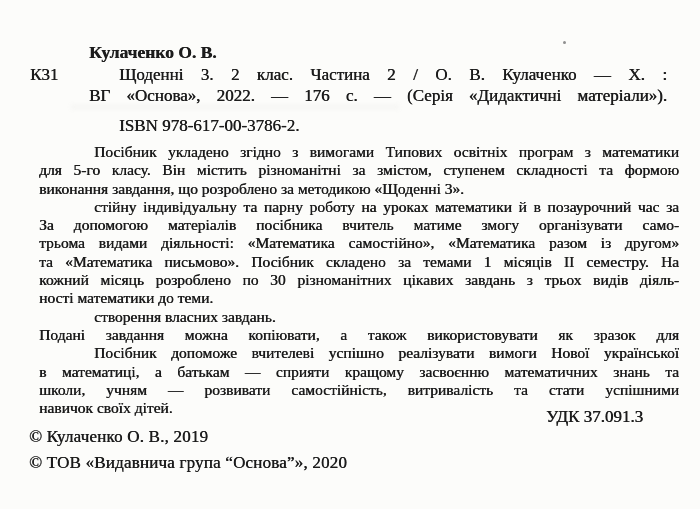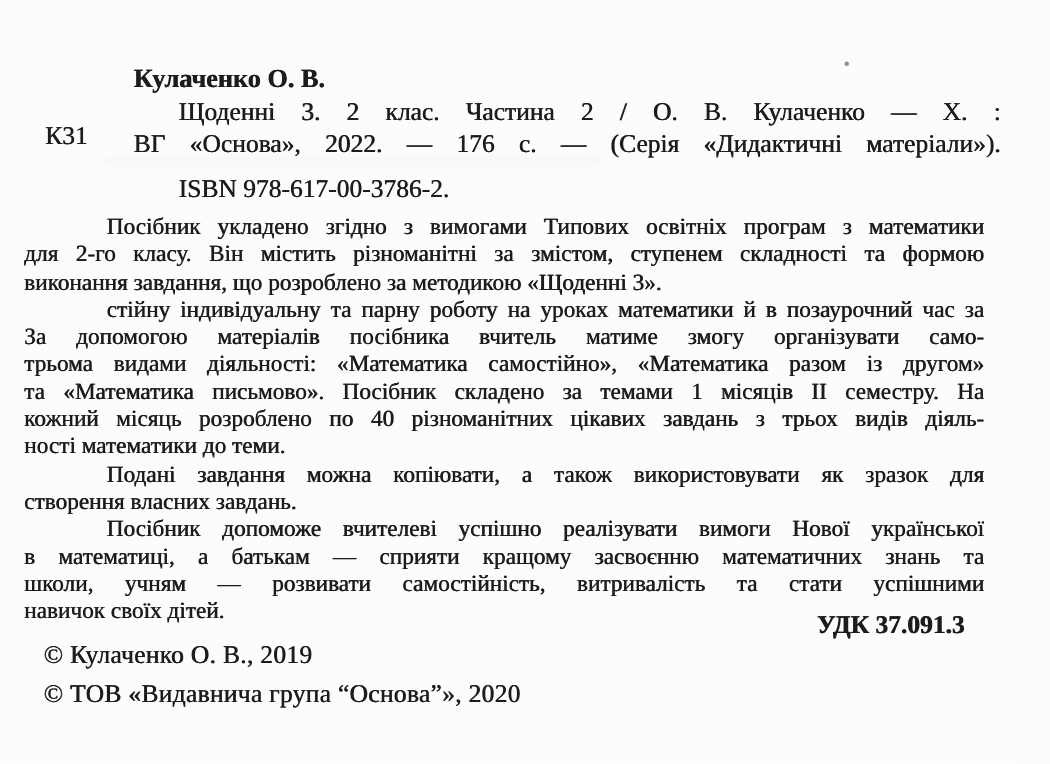--- a/index.html
+++ b/index.html
@@ -18,56 +18,56 @@
   .catalog {
     position: absolute;
     left: 27px;
     top: 42px;
     width: 640px;
     font-size: 17px;
   }
   .cline { height: 21.5px; line-height: 21.5px; }
   .author { font-weight: bold; padding-left: 62px; font-size: 17.5px; }
   .row2 { position: relative; }
-  .code { position: absolute; left: 3px; top: 16px; }
+  .code { position: absolute; left: 3px; top: 0; }
   .indent1 { padding-left: 62px; }
   .indent2 { padding-left: 92px; }
   .jtext {
     text-align: justify;
     text-align-last: justify;
     white-space: nowrap;
     overflow: hidden;
   }
   .isbn { margin-top: 8.5px; }
 
   
   .annotation {
     position: absolute;
-    left: 16px;
+    left: 39px;
     top: 143px;
     width: 640px;
     font-size: 15.5px;
   }
   .tline {
     height: 18.3px;
     line-height: 18.3px;
     text-align: justify;
     text-align-last: justify;
     white-space: nowrap;
     overflow: hidden;
   }
   .tline.lastline { text-align-last: left; }
   .para .tline:first-child { padding-left: 55px; }
 
   
   .udc {
     position: absolute;
     top: 407px;
     right: 57px;
-    font-weight: bold;
+    font-weight: normal;
     font-size: 17px;
   }
   .copyright {
     position: absolute;
     left: 29px;
     top: 424px;
     font-size: 17px;
     letter-spacing: 0.2px;
   }
   .crline { height: 26px; line-height: 26px; }
@@ -108,34 +108,34 @@
       <span class="code">К31</span>
       <div class="jtext indent2">Щоденні 3. 2 клас. Частина 2 / О. В. Кулаченко — Х. :</div>
     </div>
     <div class="cline jtext indent1">ВГ «Основа», 2022. — 176 с. — (Серія «Дидактичні матеріали»).</div>
     <div class="cline isbn indent2">ISBN 978-617-00-3786-2.</div>
   </div>
 
   <div class="annotation">
       <div class="para">
         <div class="tline">Посібник укладено згідно з вимогами Типових освітніх програм з математики</div>
-        <div class="tline">для 2-го класу. Він містить різноманітні за змістом, ступенем складності та формою</div>
+        <div class="tline">для 5-го класу. Він містить різноманітні за змістом, ступенем складності та формою</div>
         <div class="tline lastline">виконання завдання, що розроблено за методикою «Щоденні 3».</div>
       </div>
       <div class="para">
         <div class="tline">стійну індивідуальну та парну роботу на уроках математики й в позаурочний час за</div>
         <div class="tline">За допомогою матеріалів посібника вчитель матиме змогу організувати само-</div>
         <div class="tline">трьома видами діяльності: «Математика самостійно», «Математика разом із другом»</div>
         <div class="tline">та «Математика письмово». Посібник складено за темами 1 місяців ІІ семестру. На</div>
-        <div class="tline">кожний місяць розроблено по 40 різноманітних цікавих завдань з трьох видів діяль-</div>
+        <div class="tline">кожний місяць розроблено по 30 різноманітних цікавих завдань з трьох видів діяль-</div>
         <div class="tline lastline">ності математики до теми.</div>
       </div>
       <div class="para">
+        <div class="tline lastline">створення власних завдань.</div>
         <div class="tline">Подані завдання можна копіювати, а також використовувати як зразок для</div>
-        <div class="tline lastline">створення власних завдань.</div>
       </div>
       <div class="para">
         <div class="tline">Посібник допоможе вчителеві успішно реалізувати вимоги Нової української</div>
         <div class="tline">в математиці, а батькам — сприяти кращому засвоєнню математичних знань та</div>
         <div class="tline">школи, учням — розвивати самостійність, витривалість та стати успішними</div>
         <div class="tline lastline">навичок своїх дітей.</div>
       </div>
     </div>
 
   <div class="udc">УДК 37.091.3</div>

